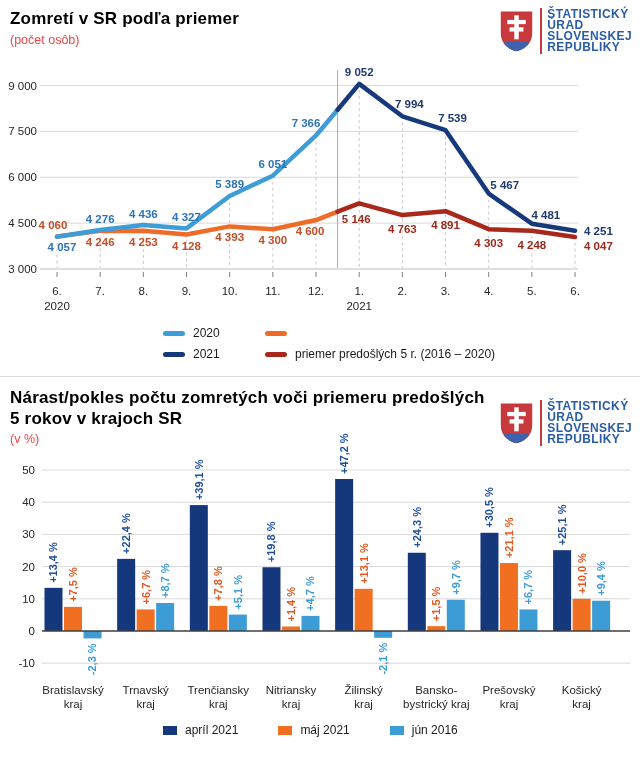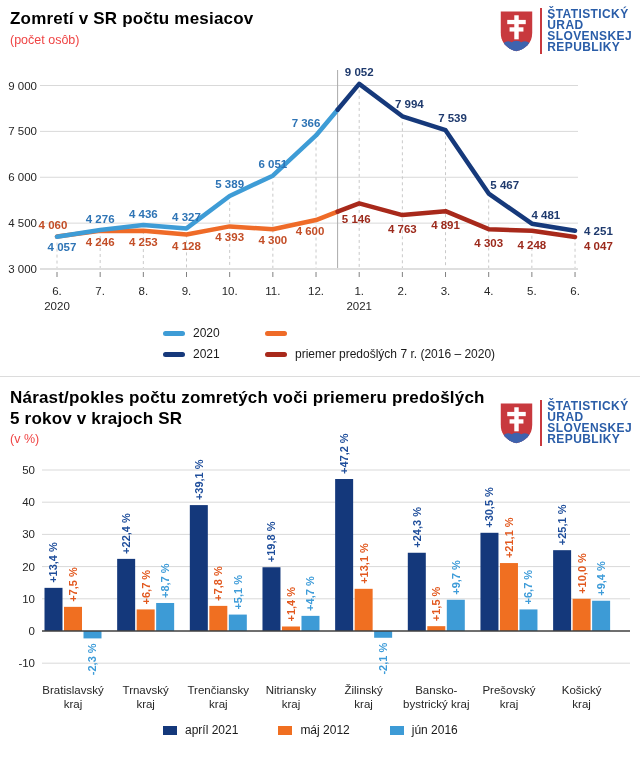--- a/index.html
+++ b/index.html
@@ -22,21 +22,21 @@
   hr.div{border:none;border-top:1px solid #dcdcdc;margin:15px 0 0 0;}
 </style>
 </head>
 <body>
 
 <div class="page">
 
   <section>
     <div class="hdr">
       <div class="titles">
-        <h1 class="t">Zomretí v SR počtu mesiacov</h1>
+        <h1 class="t">Zomretí v SR podľa priemer</h1>
         <div class="sub">(počet osôb)</div>
       </div>
       <div class="logo">
         <svg width="37" height="46" viewBox="0 0 40 48">
           <defs>
               <clipPath id="shieldClip1">
                 <path d="M3,3 H37 V26 C37,38 29,43.5 20,46 C11,43.5 3,38 3,26 Z"></path>
               </clipPath>
             </defs>
           <path d="M3,3 H37 V26 C37,38 29,43.5 20,46 C11,43.5 3,38 3,26 Z" fill="#C8393E"></path>
@@ -153,21 +153,21 @@
         </div>
         <div class="lgitem">
           <span class="pill" style="background: rgb(239, 107, 40);"></span>
         </div>
         <div class="lgitem">
           <span class="pill" style="background: rgb(22, 57, 123);"></span>
           <span>2021</span>
         </div>
         <div class="lgitem">
           <span class="pill" style="background: rgb(168, 41, 27);"></span>
-          <span>priemer predošlých 7 r. (2016 – 2020)</span>
+          <span>priemer predošlých 5 r. (2016 – 2020)</span>
         </div>
       </div>
   </section>
 
   <hr class="div">
 
   <section>
     <div class="hdr" style="padding-top:10px;align-items:flex-end;">
       <div class="titles">
         <h1 class="t t2">Nárast/pokles počtu zomretých voči priemeru predošlých 5 rokov v krajoch SR</h1>
@@ -275,21 +275,21 @@
           <line x1="42" y1="185" x2="630" y2="185" stroke="#3f3f3f" stroke-width="1.4"></line>
         </g>
       </svg>
     <div id="legend2" class="lg2">
         <div class="lgitem">
           <span class="sq" style="background: rgb(20, 56, 123);"></span>
           <span>apríl 2021</span>
         </div>
         <div class="lgitem">
           <span class="sq" style="background: rgb(240, 111, 33);"></span>
-          <span>máj 2012</span>
+          <span>máj 2021</span>
         </div>
         <div class="lgitem">
           <span class="sq" style="background: rgb(61, 155, 214);"></span>
           <span>jún 2016</span>
         </div>
       </div>
   </section>
 
 </div>
 

